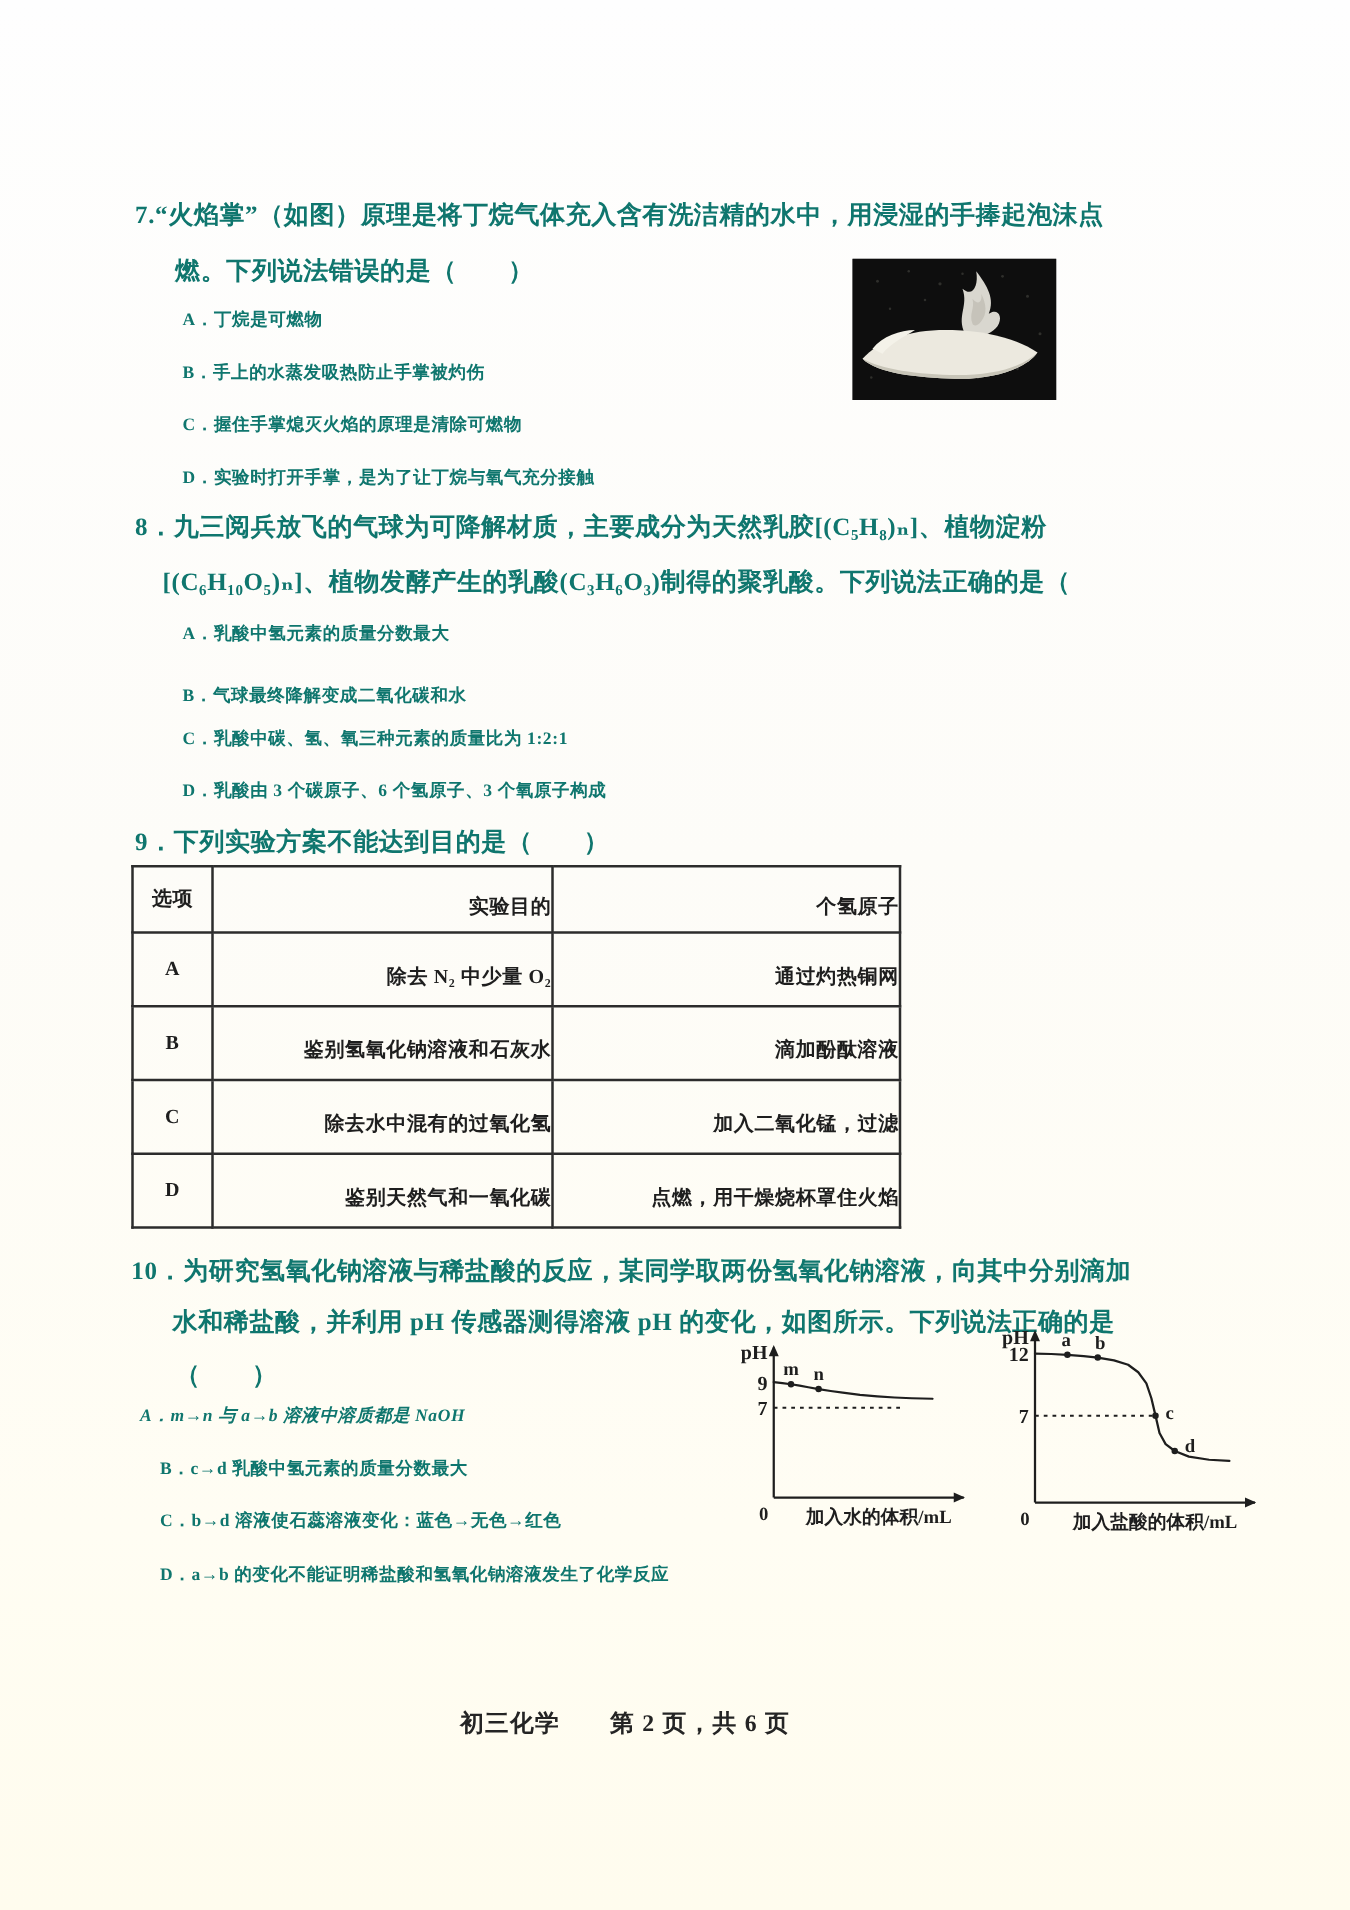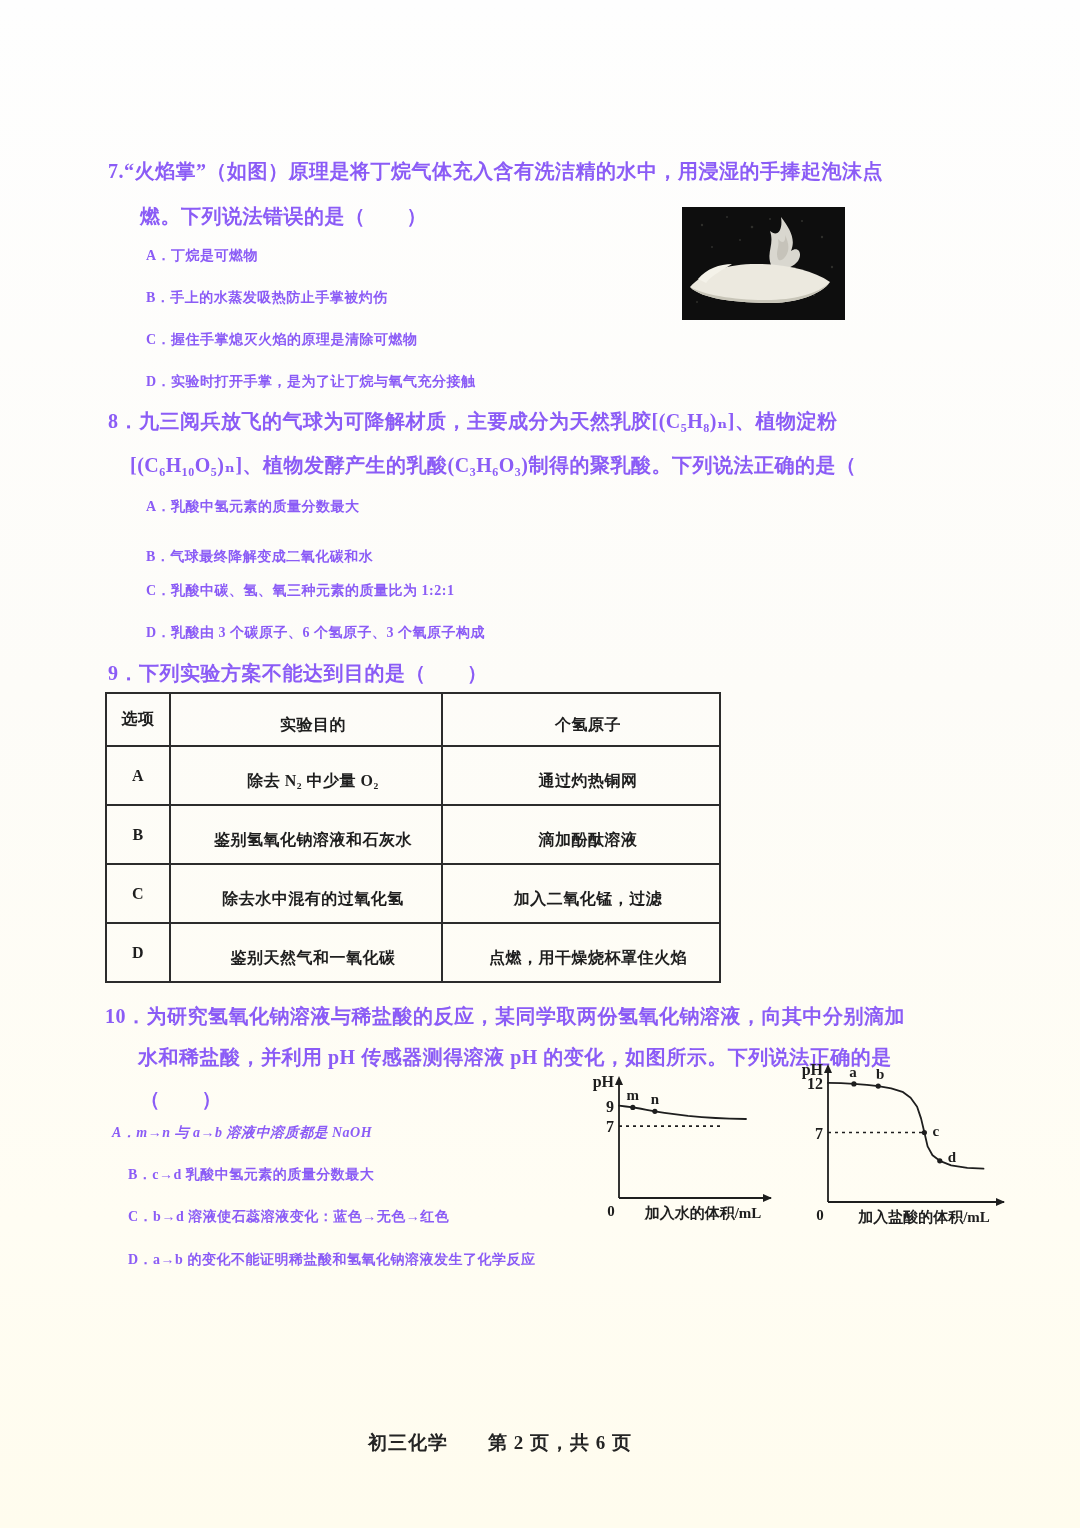--- a/index.html
+++ b/index.html
@@ -4,44 +4,44 @@
 <style>
   html,body{margin:0;padding:0;}
   body{
     width:1080px;height:1528px;position:relative;overflow:hidden;
     background:linear-gradient(180deg,#fefefe 0%,#fdfcf8 45%,#fffdf3 80%,#fffcee 100%);
     font-family:"Liberation Serif","DejaVu Serif","DejaVu Sans",serif;
     color:#1c1c1c;
   }
   .line{
     position:absolute;white-space:nowrap;font-weight:600;font-size:20px;
-    color:#8b5cf6;letter-spacing:0.5px;
+    color:#0f766e;letter-spacing:0.5px;
   }
   .stem{font-size:20px;}
   .opt{font-size:14px;}
   .qtable{
     position:absolute;left:105px;top:692px;width:586px;border-collapse:collapse;
     table-layout:fixed;font-size:16px;font-weight:600;color:#1e1e1e;
   }
-  .qtable th,.qtable td{border:2px solid #2c2c2c;padding:12px 0 0 14px;text-align:center;letter-spacing:0.5px;}
+  .qtable th,.qtable td{border:2px solid #2c2c2c;padding:12px 0 0 14px;text-align:right;letter-spacing:0.5px;}
   .qtable th{font-weight:700;}
   .qtable .c1{width:62px;text-align:center;padding:0;}
   .qtable .c2{width:256px;}
   .qtable .c3{width:262px;}
   .qtable tr.hdr{height:53px;}
   .qtable tr.row{height:59px;}
   .photo{
     position:absolute;left:682px;top:207px;width:163px;height:113px;
     background:#0e0e0e;box-shadow:0 0 0 1px #3a3a3a inset;
   }
   .chart{position:absolute;}
   #chart-left{left:583px;top:1066px;width:192px;height:162px;}
   #chart-right{left:792px;top:1054px;width:216px;height:178px;}
   .footer{
-    position:absolute;left:0;top:1430px;width:1000px;text-align:center;
+    position:absolute;left:0;top:1366px;width:1000px;text-align:center;
     font-size:19px;font-weight:600;letter-spacing:1px;color:#242424;
   }
 </style>
 </head>
 <body>
 
 <div class="line stem" style="left:108px;top:158px;">7.“火焰掌”（如图）原理是将丁烷气体充入含有洗洁精的水中，用浸湿的手捧起泡沫点</div>
 <div class="line stem" style="left:140px;top:203px;">燃。下列说法错误的是（　　）</div>
 <div class="line opt" style="left:146px;top:247px;">A．丁烷是可燃物</div>
 <div class="line opt" style="left:146px;top:289px;">B．手上的水蒸发吸热防止手掌被灼伤</div>

